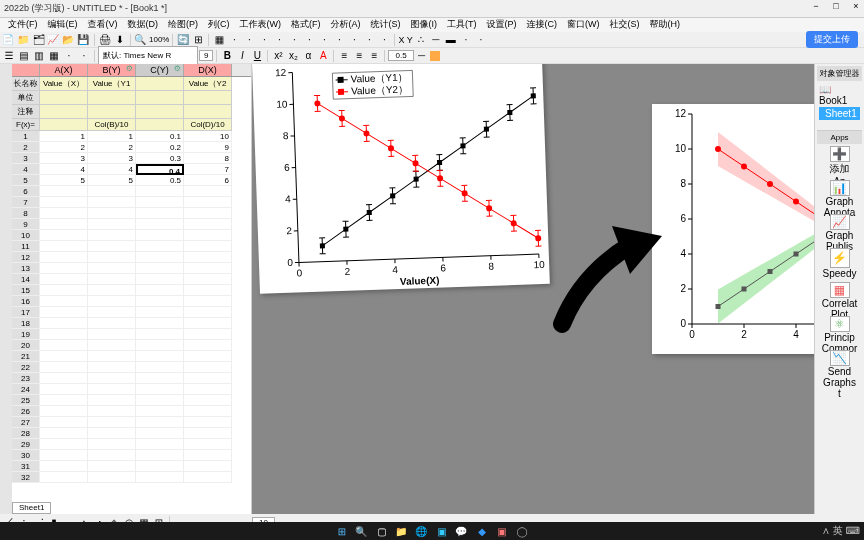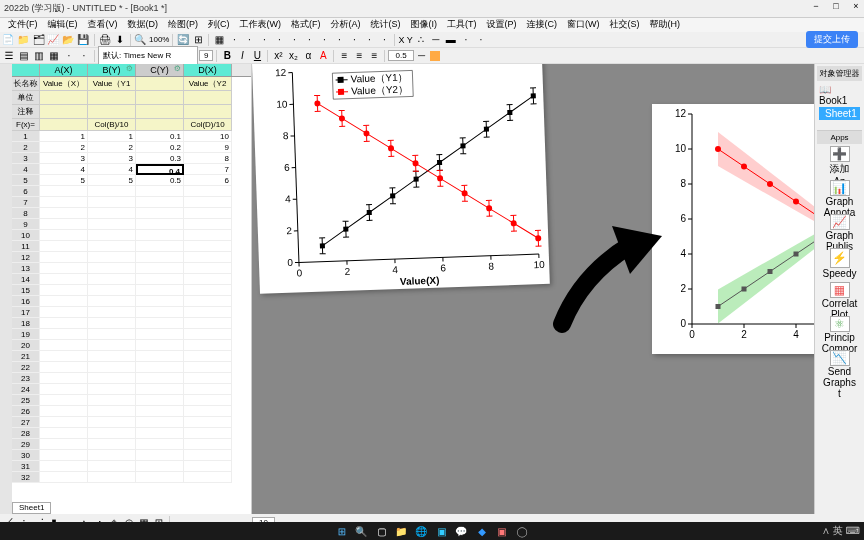--- a/index.html
+++ b/index.html
@@ -11,21 +11,21 @@
 .menu-bar{height:14px;background:#f5f5f5;display:flex;padding:0 4px;gap:2px}
 .menu-bar span{font-size:9px;padding:0 4px;cursor:pointer}
 .toolbar{height:16px;background:#f0f0f0;display:flex;align-items:center;padding:0 2px;gap:1px;border-bottom:1px solid #ddd}
 .tb-btn{width:14px;height:14px;display:flex;align-items:center;justify-content:center;cursor:pointer;border:1px solid transparent}
 .tb-sep{width:1px;height:12px;background:#ccc;margin:0 2px}
 .submit-btn{background:#3b82f6;color:#fff;padding:2px 8px;border-radius:3px;font-size:9px;margin-left:auto;margin-right:4px}
 .main-area{display:flex;height:450px}
 .left-gutter{width:12px;background:#e5e5e5}
 .spreadsheet{width:240px;background:#fff;border-right:1px solid #ccc;position:relative}
 .sheet-header{display:grid;grid-template-columns:28px repeat(4,48px);background:#e8e8e8;border-bottom:1px solid #999}
-.sheet-header div{border-right:1px solid #aaa;text-align:center;font-size:9px;padding:1px;background:#5eead4}
+.sheet-header div{border-right:1px solid #aaa;text-align:center;font-size:9px;padding:1px;background:#fca5a5}
 .col-head-icon{position:relative}
 .col-head-icon::after{content:"⚙";position:absolute;right:2px;top:0;color:#5a8;font-size:8px}
 .sheet-labels{display:grid;grid-template-columns:28px repeat(4,48px)}
 .sheet-labels div{border-right:1px solid #ccc;border-bottom:1px solid #ccc;text-align:center;font-size:8px;padding:1px;background:#f5f5c8}
 .row-label{background:#e0e0e0!important;font-size:8px}
 .fx-row{display:grid;grid-template-columns:28px repeat(4,48px)}
 .fx-row div{border-right:1px solid #ccc;border-bottom:1px solid #ccc;font-size:8px;padding:1px;text-align:center;background:#f5f5c8}
 .data-rows{max-height:360px;overflow:hidden}
 .data-row{display:grid;grid-template-columns:28px repeat(4,48px)}
 .data-row div{border-right:1px solid #eee;border-bottom:1px solid #eee;font-size:8px;padding:1px 2px;text-align:right;background:#fff;height:11px}

